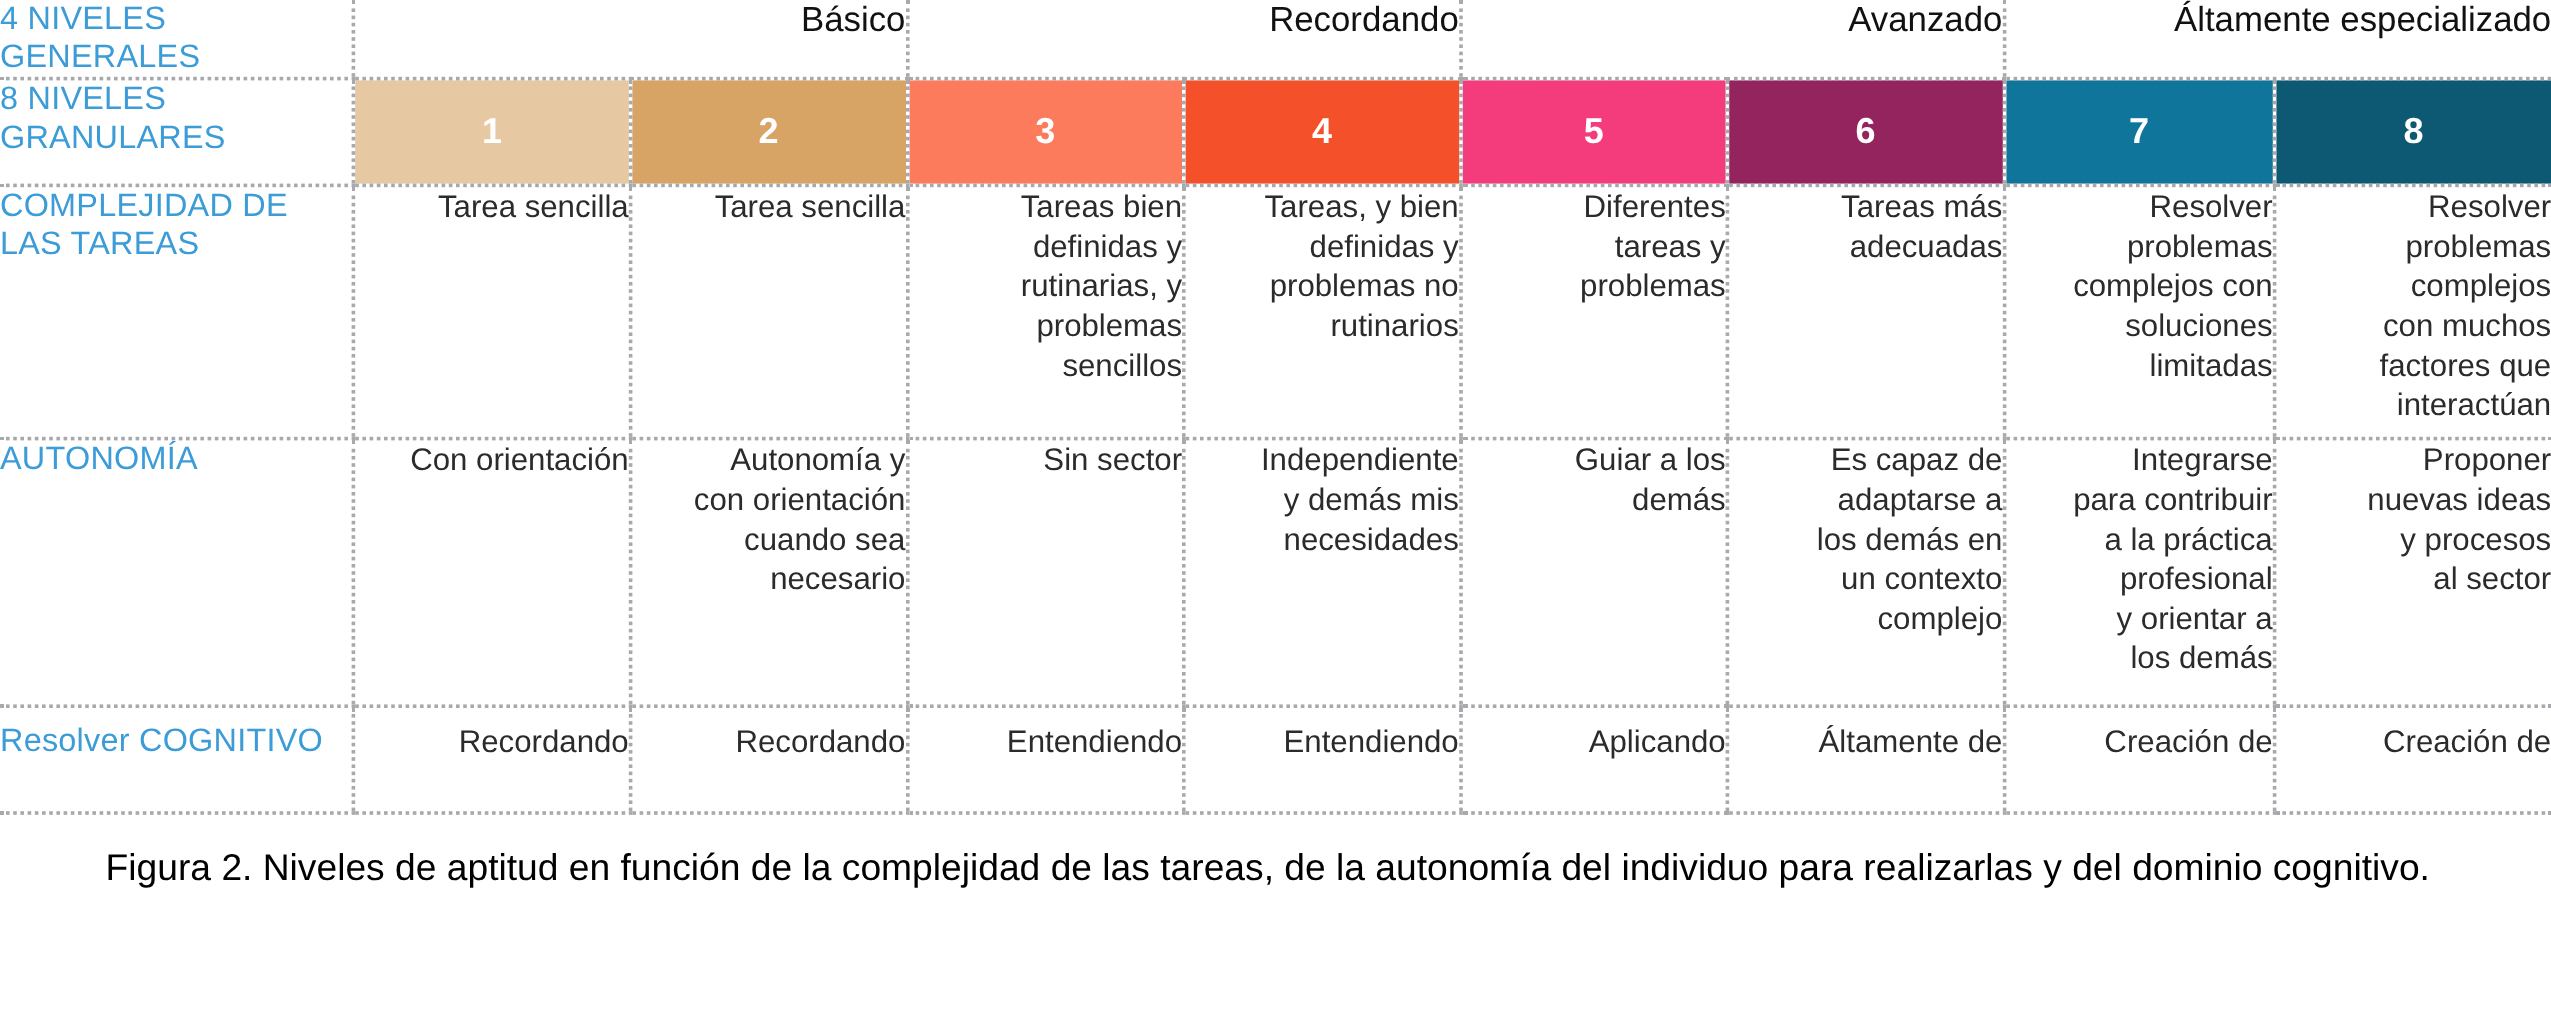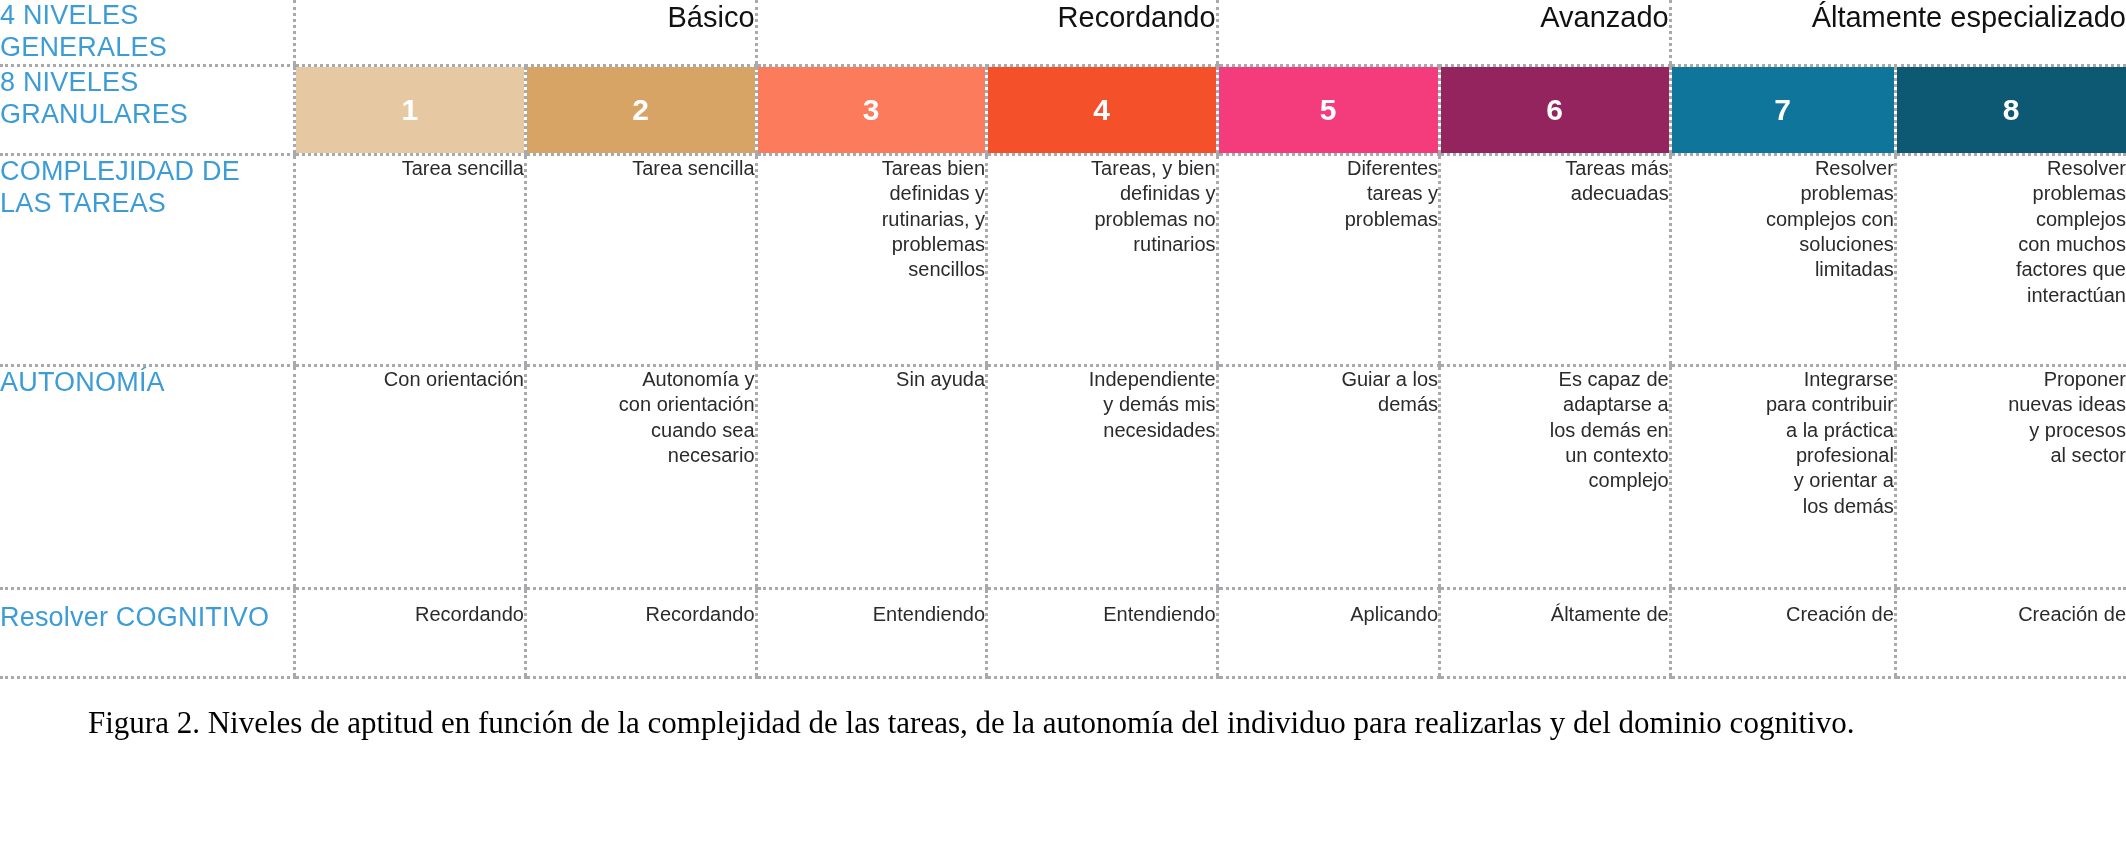--- a/index.html
+++ b/index.html
@@ -78,42 +78,42 @@
     align-items: center;
     justify-content: center;
     color: #ffffff;
     font-size: 30px;
     font-weight: bold;
     letter-spacing: 0.5px;
   }
 
   
   .cell-text {
-    font-size: 20px;
+    font-size: 26px;
     line-height: 1.27;
     color: #2b2b2b;
     padding: 14px 18px 20px 18px;
     white-space: pre-line;
   }
 
   .r-complex td { height: 208px; }
   .r-auto td    { height: 220px; }
   .r-cog td     { height: 60px; }
 
   .r-cog .cell-text { padding-top: 12px; padding-bottom: 14px; }
   .r-cog .row-label { padding-top: 12px; padding-bottom: 14px; }
 
   
   .caption {
     font-size: 31px;
     line-height: 1.30;
     color: #000000;
     padding: 24px 40px 0 16px;
     text-indent: 72px;
-    font-family: Liberation Serif, serif;
+    font-family: Liberation Sans, sans-serif;
   }
 </style>
 </head>
 <body>
 
 <div id="figure-wrap">
 
   <table class="levels-table">
     <colgroup>
       <col style="width:220px">
@@ -214,21 +214,21 @@
 interactúan</td>
     </tr>
 
     <tr class="r-auto">
       <td class="row-label h-dot-bottom">AUTONOMÍA</td>
       <td class="cell-text v-dot h-dot-bottom">Con orientación</td>
       <td class="cell-text v-dot h-dot-bottom">Autonomía y
 con orientación
 cuando sea
 necesario</td>
-      <td class="cell-text v-dot h-dot-bottom">Sin ayuda</td>
+      <td class="cell-text v-dot h-dot-bottom">Sin sector</td>
       <td class="cell-text v-dot h-dot-bottom">Independiente
 y demás mis
 necesidades</td>
       <td class="cell-text v-dot h-dot-bottom">Guiar a los
 demás</td>
       <td class="cell-text v-dot h-dot-bottom">Es capaz de
 adaptarse a
 los demás en
 un contexto
 complejo</td>

